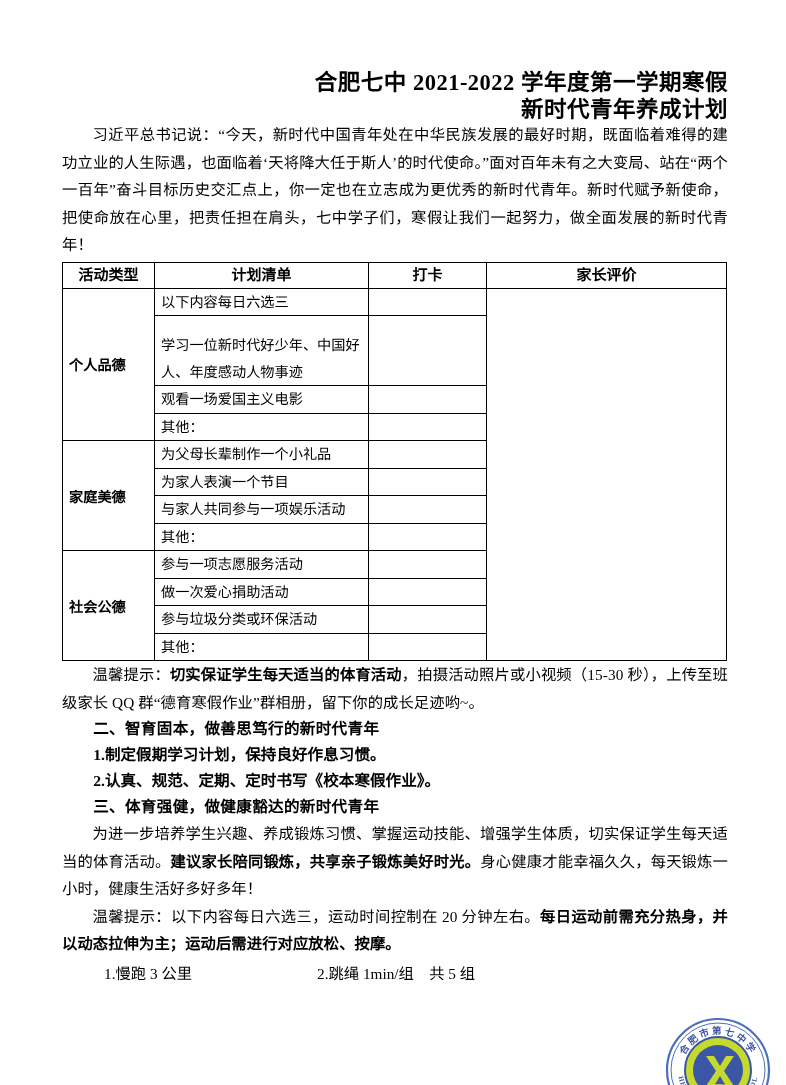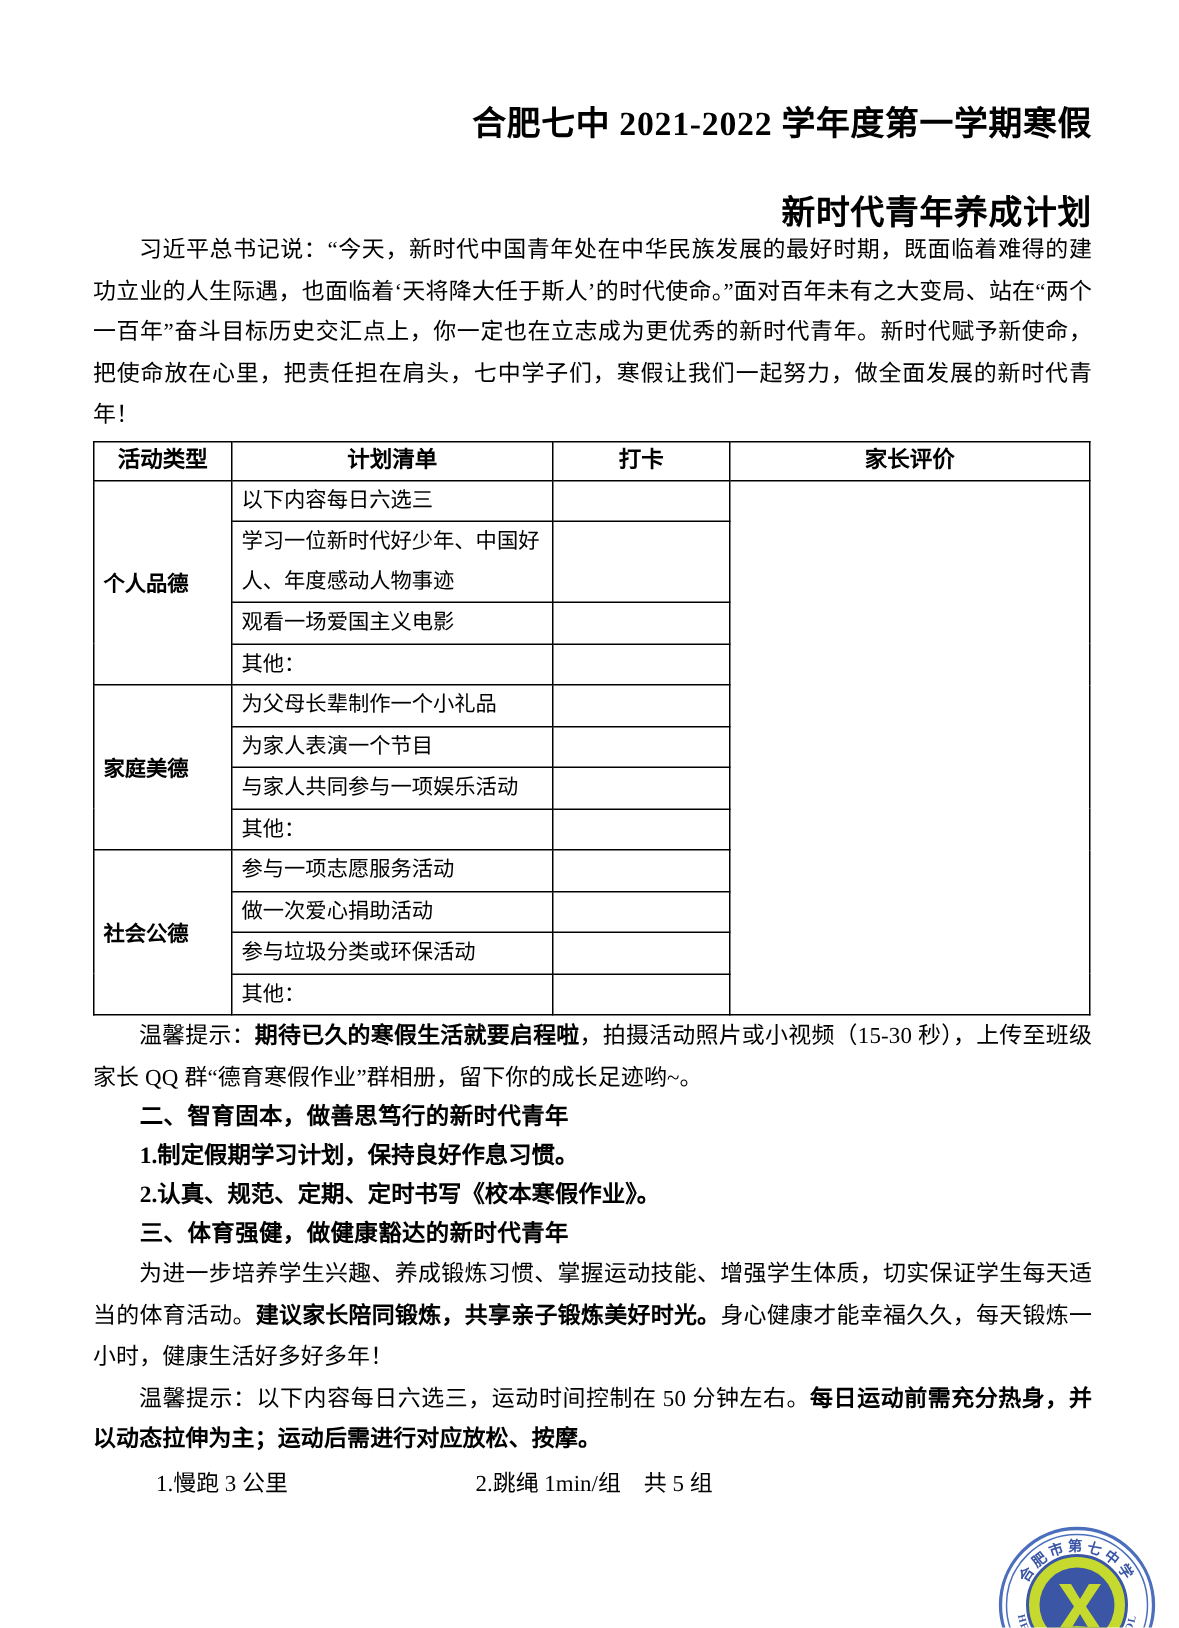--- a/index.html
+++ b/index.html
@@ -31,21 +31,21 @@
 
   
   .doc-title {
     text-align: right;
     font-weight: bold;
     font-size: 22.5px;
     letter-spacing: 0.5px;
     line-height: 1.0;
   }
   .title-line-1 { margin-top: 72px; }
-  .title-line-2 { margin-top: 36px; }
+  .title-line-2 { margin-top: 4px; }
 
   
   .para {
     font-size: 15.3px;
     line-height: 27.5px;
     text-align: justify;
     text-justify: inter-ideograph;
     text-indent: 2em;
     margin: 0;
     letter-spacing: 0.1px;
@@ -101,21 +101,21 @@
     font-size: 15px;
   }
   td.item-cell {
     text-align: left;
     height: 26.5px;
     line-height: 26.5px;
   }
   td.item-cell.two-line {
     height: 53px;
     line-height: 26.5px;
-    padding-top: 0;
+    padding-top: 16px;
     padding-bottom: 0;
   }
   td.item-cell.two-line span {
     display: block;
     line-height: 26.5px;
   }
   td.blank-cell { }
 
   
   .exercise-list {
@@ -227,31 +227,31 @@
           <td class="item-cell">参与垃圾分类或环保活动</td>
           <td class="blank-cell"></td>
         </tr>
         <tr>
           <td class="item-cell">其他：</td>
           <td class="blank-cell"></td>
         </tr>
       </tbody>
     </table>
 
-    <p class="para"><span>温馨提示：</span><b class="bold">期待已久的寒假生活就要启程啦</b><span>，拍摄活动照片或小视频（15-30 秒），上传至班级家长 QQ 群“德育寒假作业”群相册，留下你的成长足迹哟~。</span></p>
+    <p class="para"><span>温馨提示：</span><b class="bold">切实保证学生每天适当的体育活动</b><span>，拍摄活动照片或小视频（15-30 秒），上传至班级家长 QQ 群“德育寒假作业”群相册，留下你的成长足迹哟~。</span></p>
 
     <div class="section-heading">二、智育固本，做善思笃行的新时代青年</div>
     <div class="sub-item">1.制定假期学习计划，保持良好作息习惯。</div>
     <div class="sub-item">2.认真、规范、定期、定时书写《校本寒假作业》。</div>
 
     <div class="section-heading">三、体育强健，做健康豁达的新时代青年</div>
 
     <p class="para"><span>为进一步培养学生兴趣、养成锻炼习惯、掌握运动技能、增强学生体质，切实保证学生每天适当的体育活动。</span><b class="bold">建议家长陪同锻炼，共享亲子锻炼美好时光。</b><span>身心健康才能幸福久久，每天锻炼一小时，健康生活好多好多年！</span></p>
 
-    <p class="para"><span>温馨提示：</span><span>以下内容每日六选三，运动时间控制在 50 分钟左右。</span><b class="bold">每日运动前需充分热身，并以动态拉伸为主；运动后需进行对应放松、按摩。</b></p>
+    <p class="para"><span>温馨提示：</span><span>以下内容每日六选三，运动时间控制在 20 分钟左右。</span><b class="bold">每日运动前需充分热身，并以动态拉伸为主；运动后需进行对应放松、按摩。</b></p>
 
     <div class="exercise-list">
       <div class="ex-row">
         <div class="ex-col-a"><span>1.</span><span>慢跑 3 公里</span></div>
         <div class="ex-col-b"><span>2.</span><span>跳绳 1min/组　共 5 组</span></div>
       </div>
 
     </div>
 
   </div>

